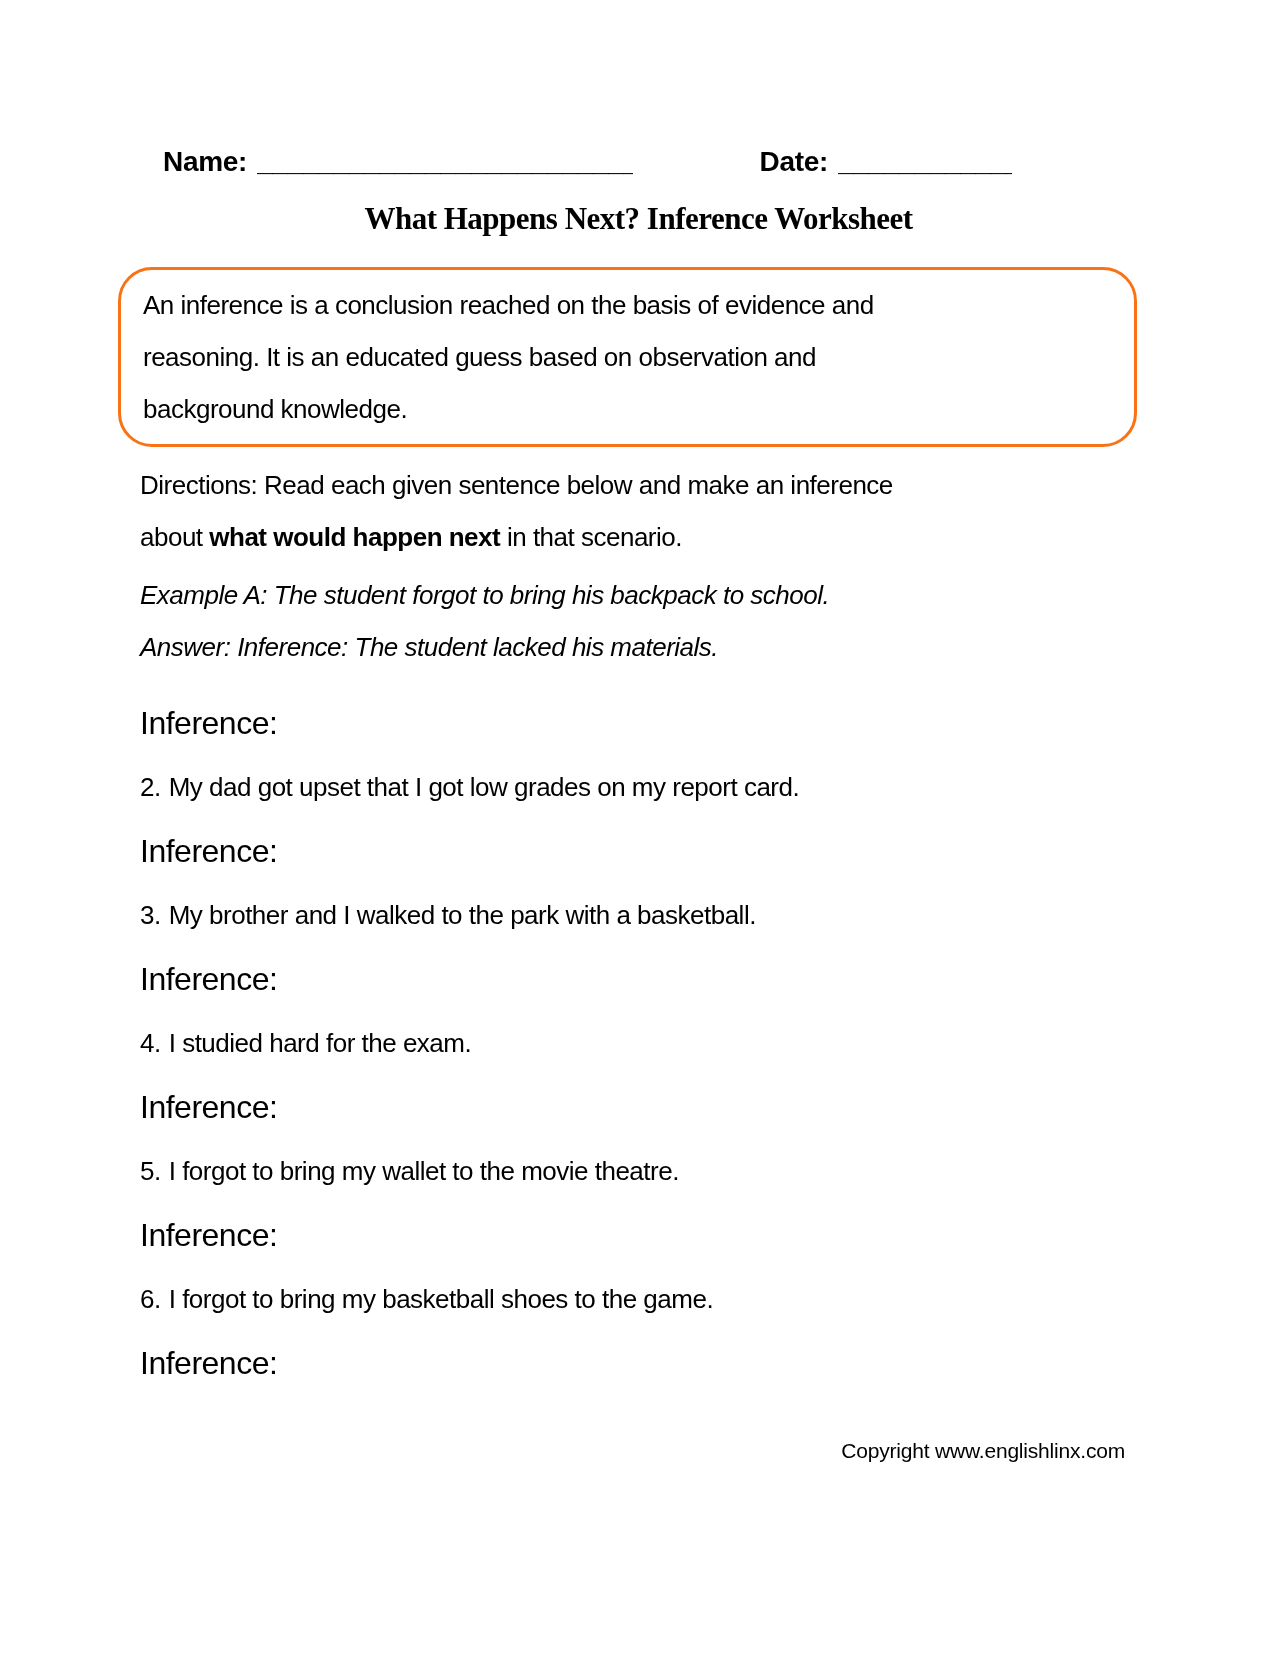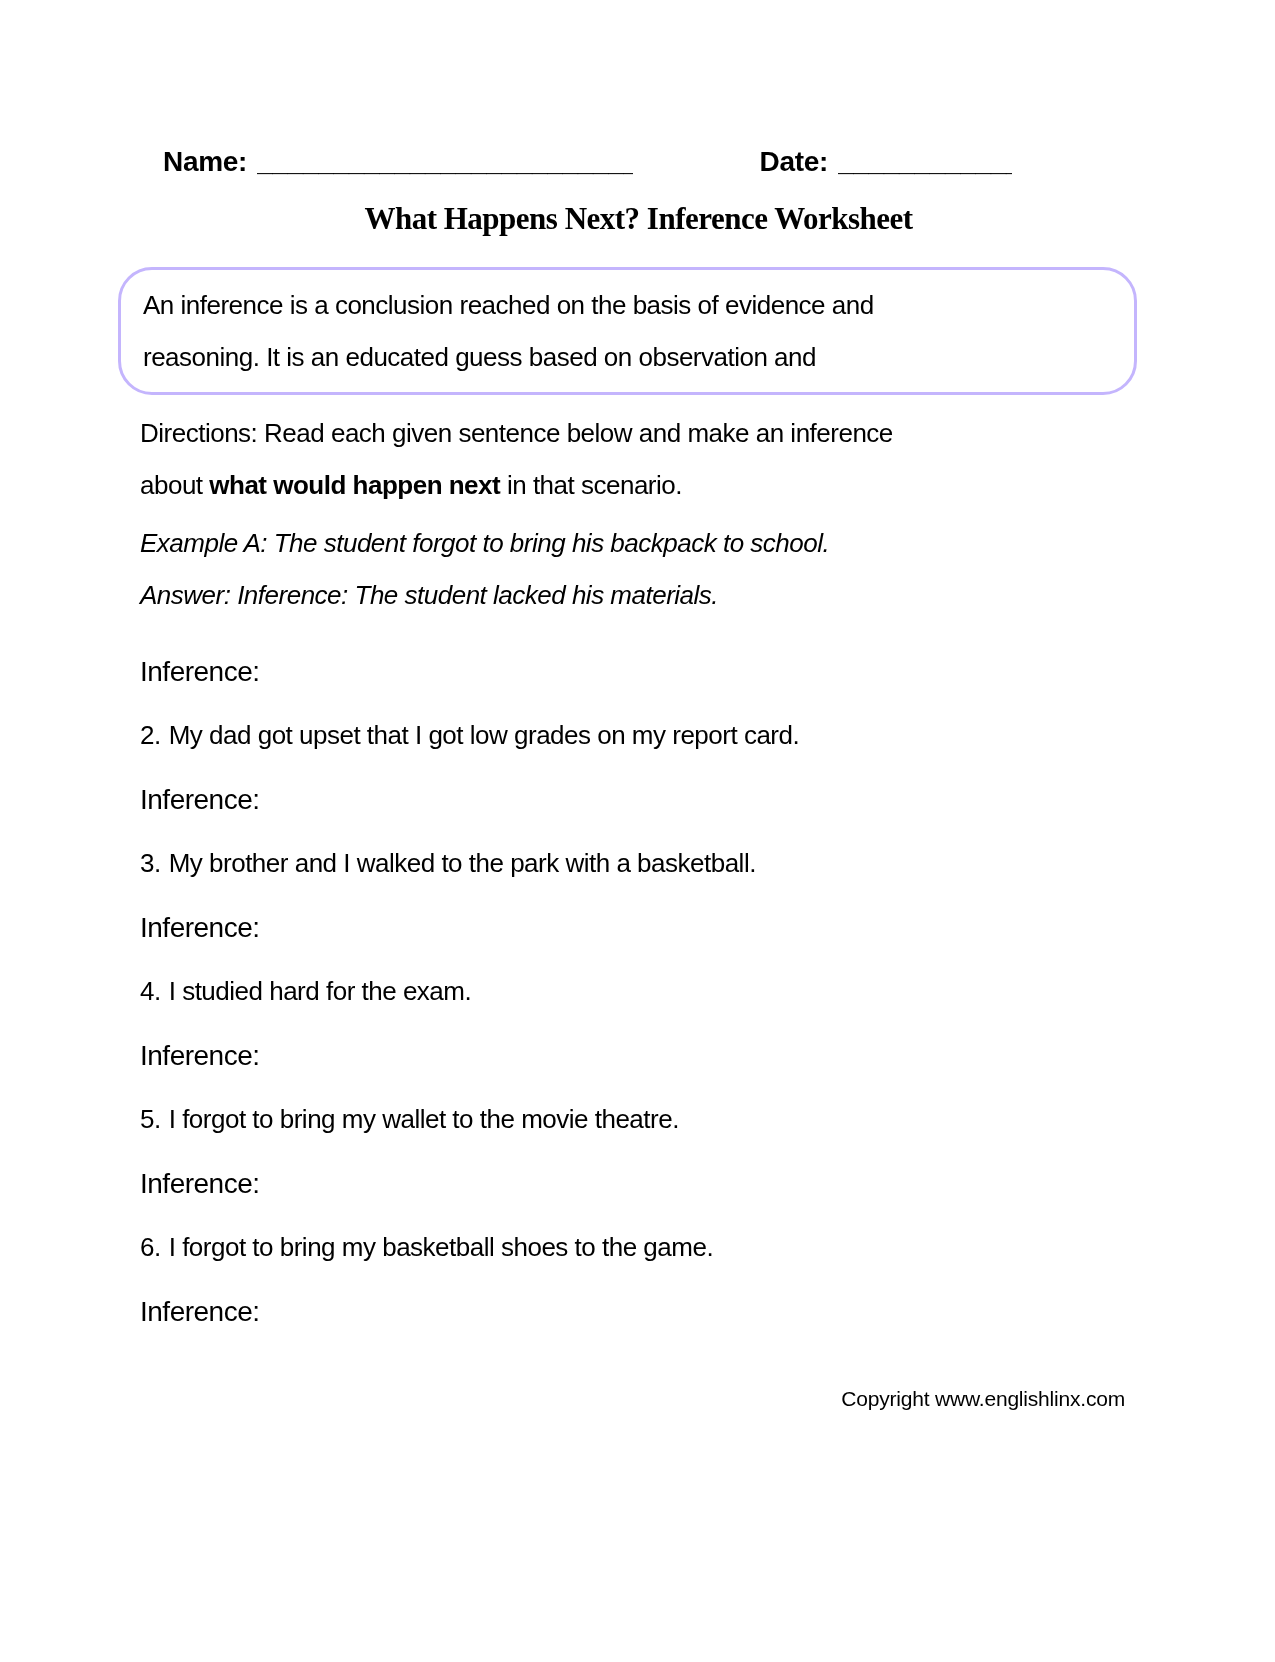--- a/index.html
+++ b/index.html
@@ -43,21 +43,21 @@
     font-family: "Liberation Serif", serif;
     font-weight: bold;
     font-size: 31px;
     letter-spacing: -0.5px;
   }
 
   
   .def-box {
     margin: 30px 0 0 -22px;
     width: 969px;
-    border: 3px solid #c4b5fd;
+    border: 3px solid #f97316;
     border-radius: 34px;
     padding: 9px 22px;
     font-size: 26px;
     line-height: 52px;
     letter-spacing: -0.5px;
   }
 
   
   .para {
     width: 930px;
@@ -75,21 +75,21 @@
     line-height: 27px;
     letter-spacing: -0.5px;
     margin-top: 37px;
     width: 990px;
   }
   .q-num { margin-right: 8px; }
   .inf-line {
     display: flex;
     align-items: baseline;
     width: 972px;
-    font-size: 28px;
+    font-size: 32px;
     line-height: 27px;
     letter-spacing: -0.5px;
     margin-top: 37px;
   }
   .inf-label { margin-right: 12px; white-space: nowrap; }
   .inf-blank { flex: 1; }
 
   
   .footer {
     width: 985px;
@@ -113,20 +113,21 @@
       <span class="field-label">Date:</span>
       <span class="blank date-blank">______________</span>
     </div>
   </div>
 
   <div class="page-title">What Happens Next? Inference Worksheet</div>
 
   <div class="def-box">
     <div>An inference is a conclusion reached on the basis of evidence and</div>
     <div>reasoning. It is an educated guess based on observation and</div>
+    <div>background knowledge.</div>
   </div>
 
   <div class="para directions">
     <div>Directions: Read each given sentence below and make an inference</div>
     <div><span>about </span><span class="bold-inline">what would happen next</span><span> in that scenario.</span></div>
   </div>
 
   <div class="para example">
     <div>Example A: The student forgot to bring his backpack to school.</div>
     <div>Answer: Inference: The student lacked his materials.</div>

